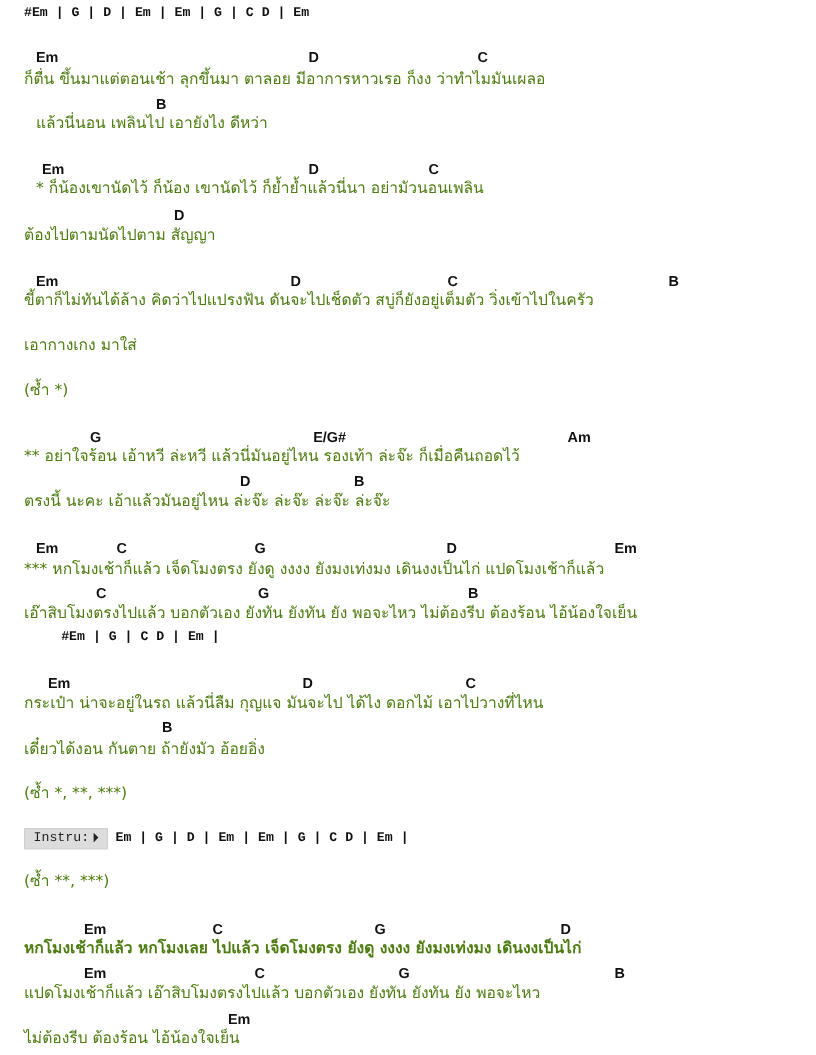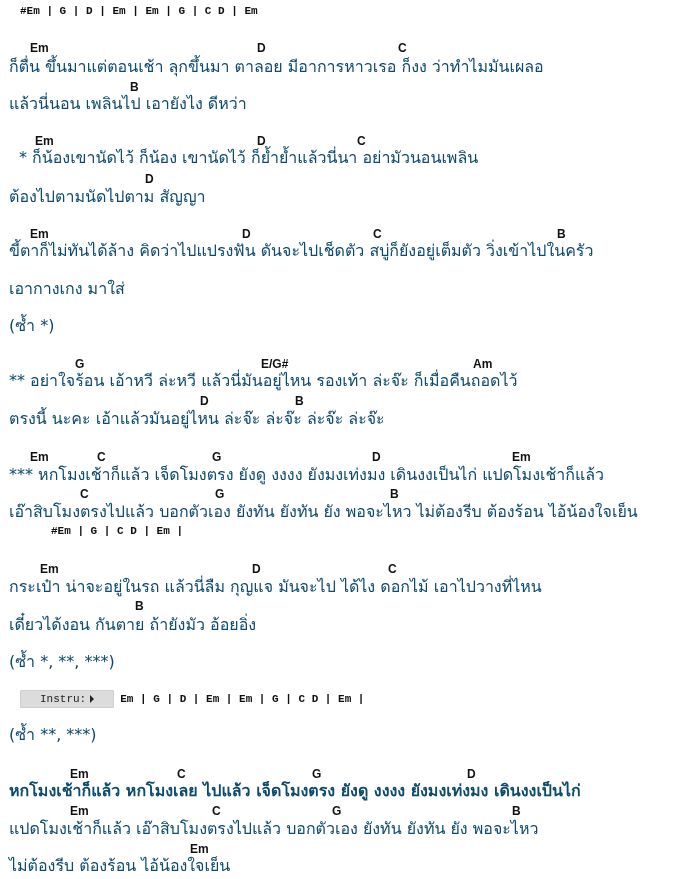--- a/index.html
+++ b/index.html
@@ -1,24 +1,24 @@
 <!DOCTYPE html>
 <html><head>
 <meta charset="utf-8">
 <style>
   html, body { margin: 0; padding: 0; background: #ffffff; }
   body { width: 680px; height: 879px; position: relative; overflow: hidden;
          font-family: "DejaVu Sans", "Liberation Sans", sans-serif; color: #111; }
   .row { position: absolute; left: 0; white-space: nowrap; }
-  .lyric { font-size: 16px; left: 9px; line-height: 16px; color: #0c4a6e; }
+  .lyric { font-size: 13px; left: 20px; line-height: 16px; color: #4d7c0f; }
   .chordline { font-size: 12px; font-weight: bold; line-height: 14px; height: 14px; left: 0; width: 680px; }
   .chord { position: absolute; top: 0; font-weight: bold; color: #111; font-family: "Liberation Sans", "DejaVu Sans", sans-serif; }
   .seq { font-size: 11px; font-weight: bold; left: 20px; line-height: 14px; font-family: Liberation Mono, monospace; }
   .instru-tag { display: inline-block; background: #dcdcdc; border: 1px solid #cfcfcf; font-size: 11px; font-weight: normal;
-                padding: 1px 19px; margin-right: 6px; color: #222; border-radius: 1px; }
+                padding: 1px 7px; margin-right: 6px; color: #222; border-radius: 1px; }
   .instru-tag .tri { display: inline-block; width: 0; height: 0; border-top: 4px solid transparent; border-bottom: 4px solid transparent;
                      border-left: 4px solid #222; margin-left: 4px; vertical-align: middle; }
 </style>
 </head>
 <body>
 
 <div id="sheet">
   <div class="row seq" style="top:4px;">#Em | G | D | Em | Em | G | C D | Em</div>
   <div class="row seq" style="top:524px;margin-left:31px;">#Em | G | C D | Em |</div>
   <div class="row seq" style="top:690px;">
@@ -26,21 +26,21 @@
   </div>
 <div class="row chordline" style="top: 41px;">
       <span class="chord" style="left: 30px;">Em</span>
       <span class="chord" style="left: 257px;">D</span>
       <span class="chord" style="left: 398px;">C</span>
     </div>
     <div class="row lyric" style="top: 59px;">ก็ตื่น ขึ้นมาแต่ตอนเช้า ลุกขึ้นมา ตาลอย มีอาการหาวเรอ ก็งง ว่าทำไมมันเผลอ</div>
     <div class="row chordline" style="top: 80px;">
       <span class="chord" style="left: 130px;">B</span>
     </div>
-    <div class="row lyric" style="top: 96px;">แล้วนี่นอน เพลินไป เอายังไง ดีหว่า</div>
+    <div class="row lyric" style="top: 96px; margin-left: 10px;">แล้วนี่นอน เพลินไป เอายังไง ดีหว่า</div>
     <div class="row chordline" style="top: 134px;">
       <span class="chord" style="left: 35px;">Em</span>
       <span class="chord" style="left: 257px;">D</span>
       <span class="chord" style="left: 357px;">C</span>
     </div>
     <div class="row lyric" style="top: 150px; margin-left: 10px;">* ก็น้องเขานัดไว้ ก็น้อง เขานัดไว้ ก็ย้ำย้ำแล้วนี่นา อย่ามัวนอนเพลิน</div>
     <div class="row chordline" style="top: 172px;">
       <span class="chord" style="left: 145px;">D</span>
     </div>
     <div class="row lyric" style="top: 189px;">ต้องไปตามนัดไปตาม สัญญา</div>

